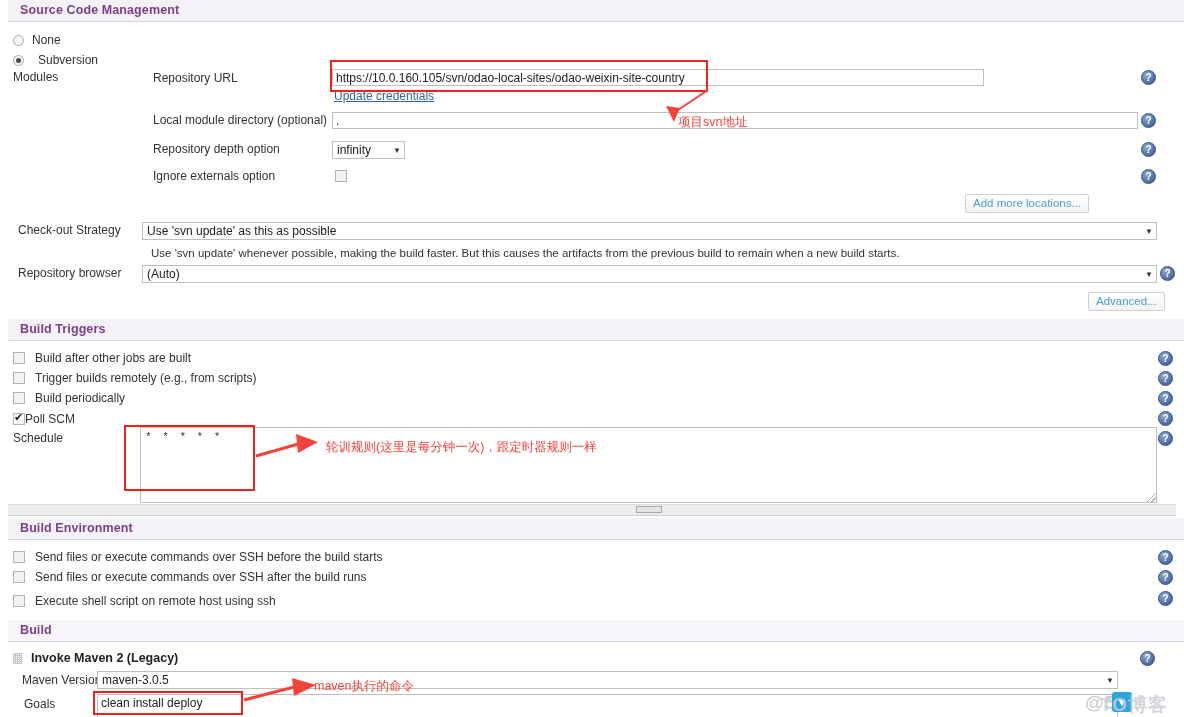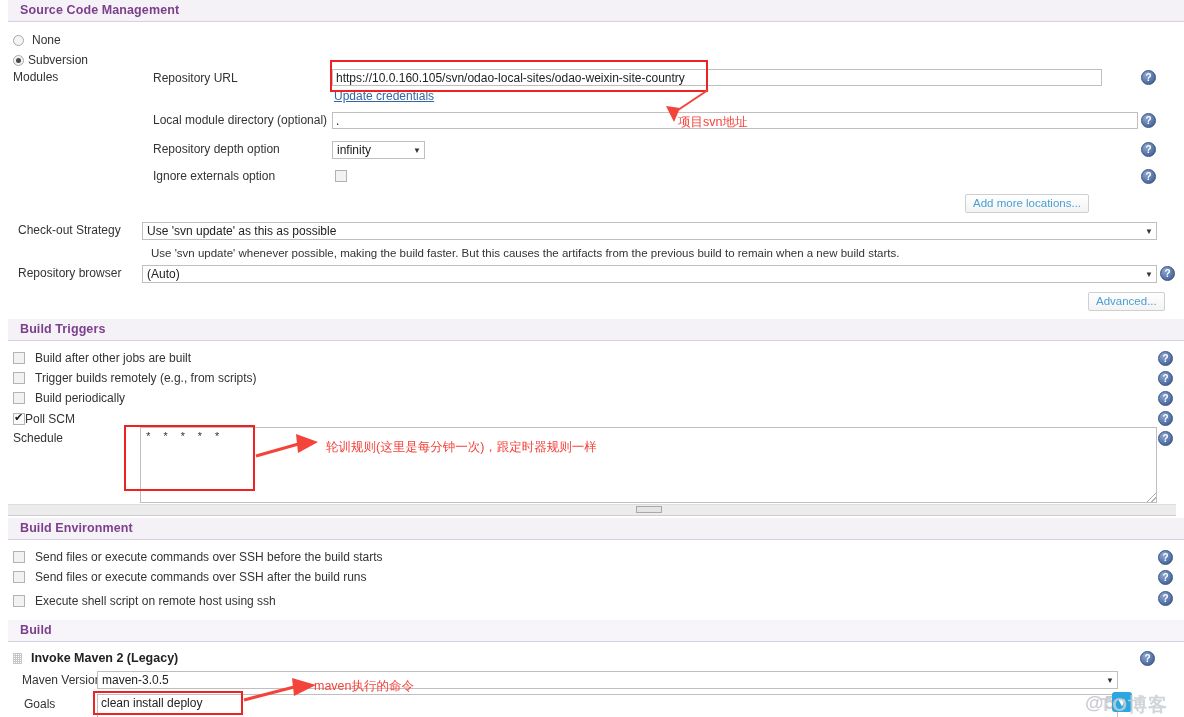--- a/index.html
+++ b/index.html
@@ -239,38 +239,38 @@
 <body>
 
 <div class="section-header abs" style="left:8px; top:0px; width:1168px;">
   <span>Source Code Management</span>
 </div>
 
 <div class="abs row" style="left:13px; top:33px; gap:8px;">
   <span class="radio"></span>
   <span class="lbl">None</span>
 </div>
-<div class="abs row" style="left:13px; top:53px; gap:4px;">
+<div class="abs row" style="left:13px; top:53px; gap:14px;">
   <span class="radio on"></span>
   <span class="lbl">Subversion</span>
 </div>
 <div class="abs lbl" style="left:13px; top:70px;">Modules</div>
 
 <div class="abs lbl" style="left:153px; top:71px;">Repository URL</div>
-<div class="abs txt" style="left:332px; top:69px; width:770px;">https://10.0.160.105/svn/odao-local-sites/odao-weixin-site-country</div>
+<div class="abs txt" style="left:332px; top:69px; width:652px;">https://10.0.160.105/svn/odao-local-sites/odao-weixin-site-country</div>
 <div class="abs help-icon" style="left:1141px; top:70px;">?</div>
 
 <div class="abs link" style="left:334px; top:89px;">Update credentials</div>
 
 <div class="abs lbl" style="left:153px; top:113px;">Local module directory (optional)</div>
 <div class="abs txt" style="left:332px; top:112px; width:806px;">.</div>
 <div class="abs help-icon" style="left:1141px; top:113px;">?</div>
 
 <div class="abs lbl" style="left:153px; top:142px;">Repository depth option</div>
-<div class="abs sel" style="left:332px; top:141px; width:93px;">
+<div class="abs sel" style="left:332px; top:141px; width:73px;">
   <span>infinity</span>
   <span class="arrow">▼</span>
 </div>
 <div class="abs help-icon" style="left:1141px; top:142px;">?</div>
 
 <div class="abs lbl" style="left:153px; top:169px;">Ignore externals option</div>
 <div class="abs cbx" style="left:335px; top:170px;"></div>
 <div class="abs help-icon" style="left:1141px; top:169px;">?</div>
 
 <div class="abs btn" style="left:965px; top:194px;">Add more locations...</div>

